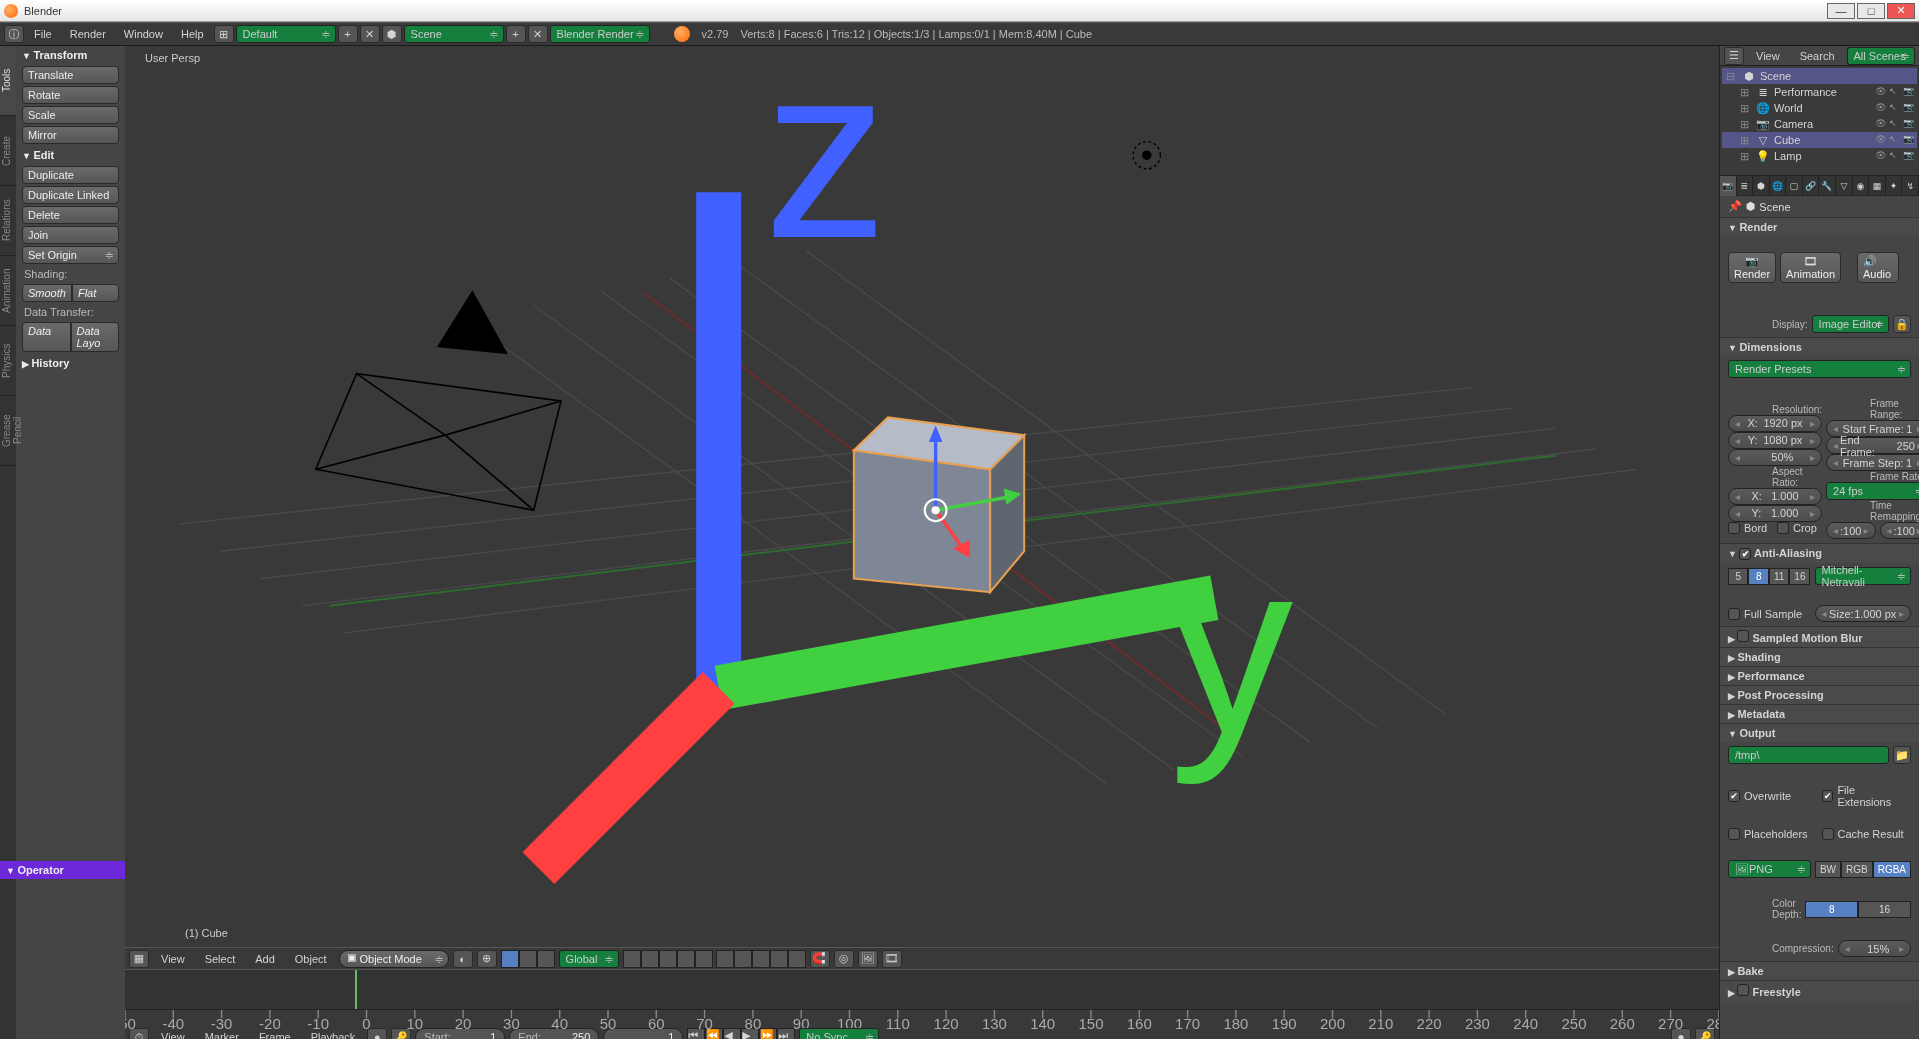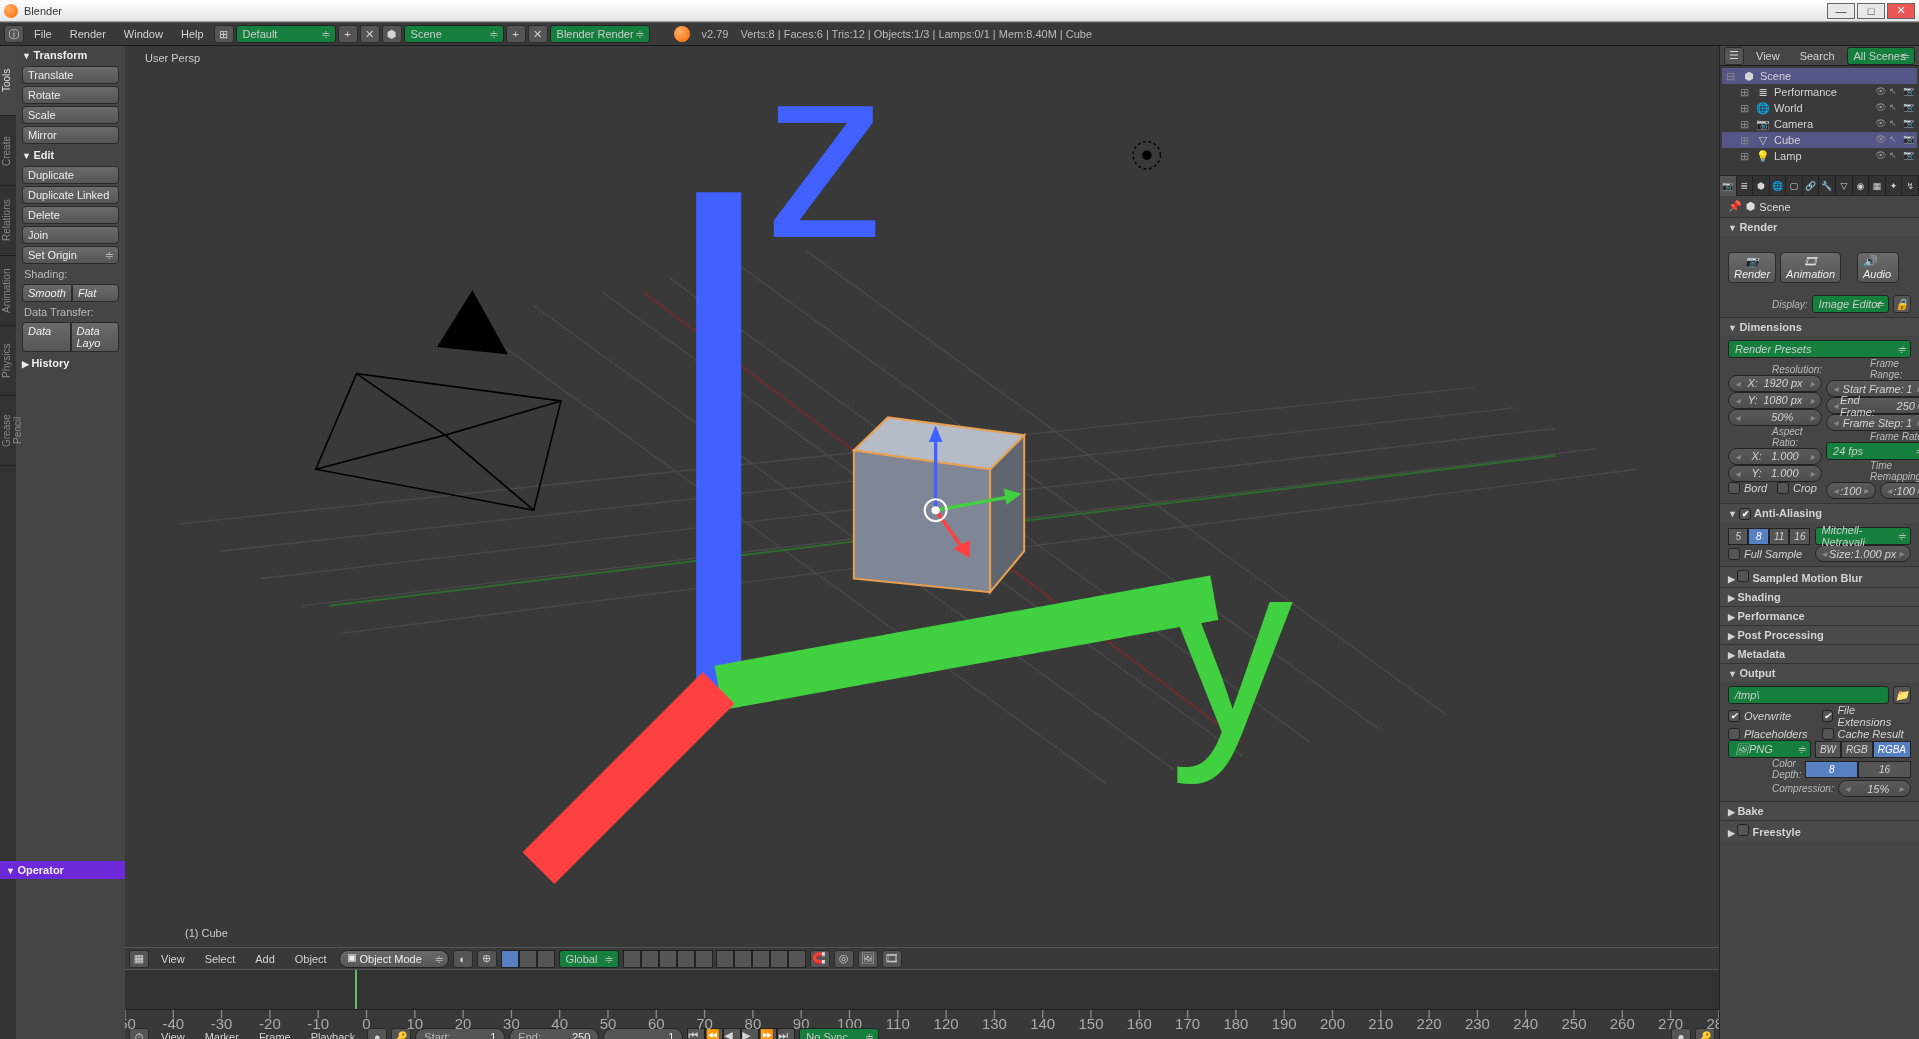--- a/index.html
+++ b/index.html
@@ -77,21 +77,21 @@
 
 .props { flex:1; overflow-y:auto; overflow-x:hidden; background:#454545;}
 .prop-tabs { height:20px; display:flex; background:#333; border-bottom:1px solid #222;}
 .prop-tabs div { flex:1; height:20px; border-right:1px solid #222; display:flex; align-items:center; justify-content:center; font-size:9px;}
 .prop-tabs .active { background:#555;}
 .breadcrumb { padding:4px 8px; display:flex; align-items:center; gap:4px; color:#ddd;}
 .rpanel { border-top:1px solid #333;}
 .rpanel .hd { padding:3px 8px; background:#4a4a4a; font-weight:bold;}
 .rpanel .hd:before { content:"▼ "; font-size:9px;}
 .rpanel .hd.collapsed:before { content:"▶ ";}
-.rpanel .body { padding:4px 8px; display:flex; flex-direction:column; gap:0;font-style:italic;}
+.rpanel .body { padding:4px 8px; display:flex; flex-direction:column; gap:20px;}
 .row { display:flex; gap:4px; align-items:center;}
 .row > * { flex:1;}
 .lbl-s { color:#bbb; font-size:10px;padding-left:44px;}
 .numbox { height:17px; background:linear-gradient(#5a5a5a,#4d4d4d); border:1px solid #222; border-radius:9px; display:flex; align-items:center; padding:0 6px; justify-content:space-between; font-size:10px;}
 .numbox:before { content:"◂"; color:#888; margin-right:2px;}
 .numbox:after { content:"▸"; color:#888; margin-left:2px;}
 .seg { display:flex;}
 .seg > div { flex:1; text-align:center; padding:2px 4px; background:#555; border:1px solid #222; font-size:10px;}
 .seg .on { background:#5680c2; color:#fff;}
 .chk { display:flex; align-items:center; gap:4px; font-size:10px;}

